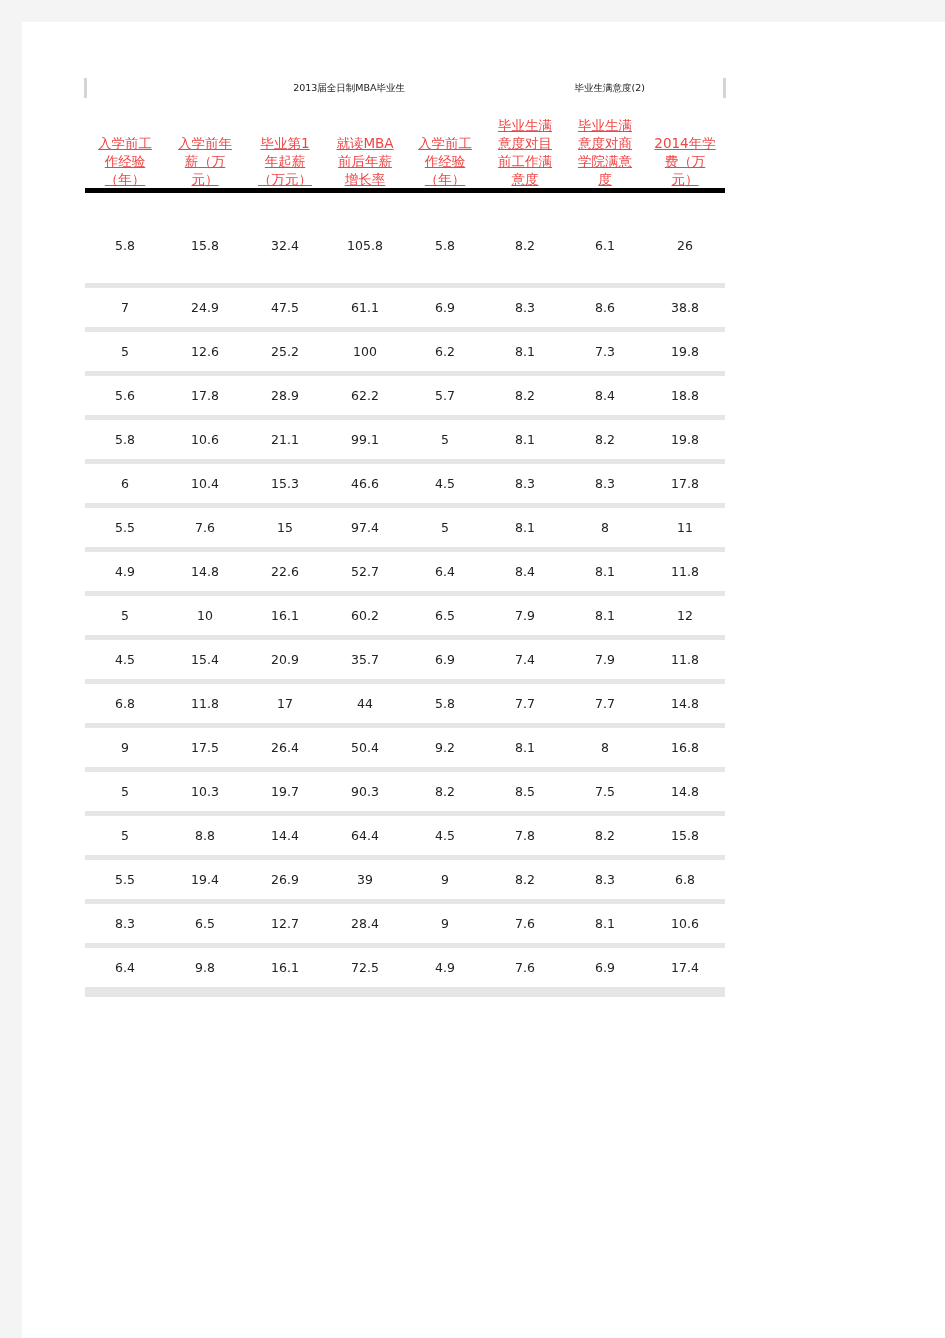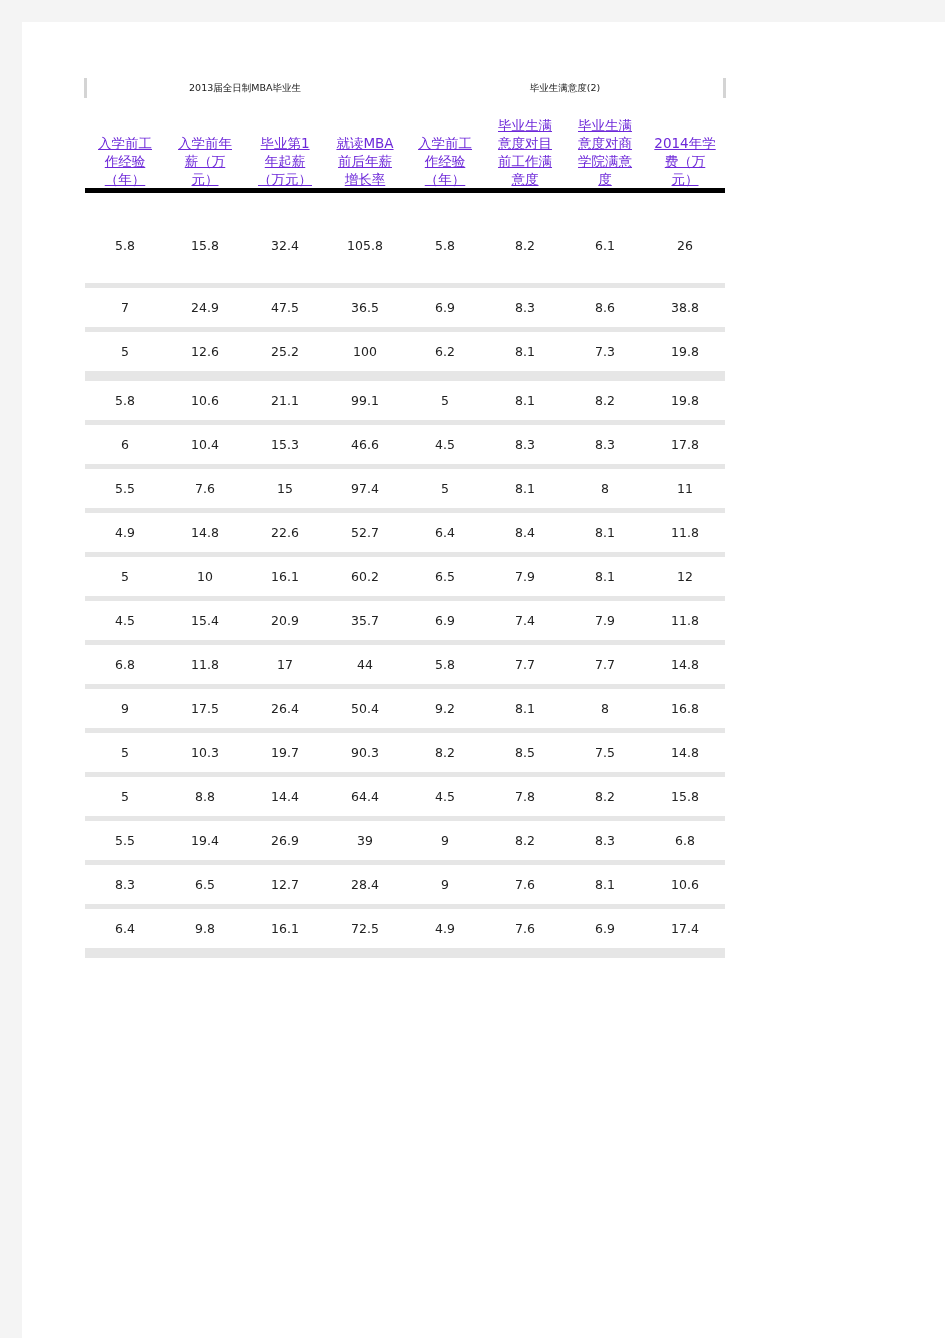--- a/index.html
+++ b/index.html
@@ -36,21 +36,21 @@
     table-layout: fixed;
     width: 640px;
   }
   table.data col.c { width: 80px; }
 
   
   tr.group-row td {
     height: 28px;
     vertical-align: middle;
     padding: 0;
-    text-align: center;
+    text-align: right;
     font-size: 9.5px;
     color: #1a1a1a;
     font-family: "DejaVu Sans", "Liberation Sans", sans-serif;
     letter-spacing: 0px;
     white-space: nowrap;
   }
   .grp-inner {
     position: relative;
     display: block;
     line-height: 28px;
@@ -69,21 +69,21 @@
   tr.head-row td {
     vertical-align: bottom;
     padding: 0 3px 0 3px;
     height: 86px;
     text-align: center;
   }
   .hdr {
     display: block;
     font-size: 13.5px;
     line-height: 18px;
-    color: #6d28d9;
+    color: #ef4444;
     font-family: "DejaVu Sans", "Liberation Sans", sans-serif;
     word-break: break-all;
     cursor: pointer;
   }
   .hdr span.ln {
     text-decoration: underline;
     text-underline-offset: 1px;
   }
 
   
@@ -227,21 +227,21 @@
               <td>
                 <span class="cell">7</span>
               </td>
               <td>
                 <span class="cell">24.9</span>
               </td>
               <td>
                 <span class="cell">47.5</span>
               </td>
               <td>
-                <span class="cell">36.5</span>
+                <span class="cell">61.1</span>
               </td>
               <td>
                 <span class="cell">6.9</span>
               </td>
               <td>
                 <span class="cell">8.3</span>
               </td>
               <td>
                 <span class="cell">8.6</span>
               </td>
@@ -276,20 +276,46 @@
               <td>
                 <span class="cell">7.3</span>
               </td>
               <td>
                 <span class="cell">19.8</span>
               </td>
             </tr>
             <tr class="sep-row">
               <td colspan="8">
                 <span class="thin-rule"></span>
+              </td>
+            </tr>
+            <tr class="data-row">
+              <td>
+                <span class="cell">5.6</span>
+              </td>
+              <td>
+                <span class="cell">17.8</span>
+              </td>
+              <td>
+                <span class="cell">28.9</span>
+              </td>
+              <td>
+                <span class="cell">62.2</span>
+              </td>
+              <td>
+                <span class="cell">5.7</span>
+              </td>
+              <td>
+                <span class="cell">8.2</span>
+              </td>
+              <td>
+                <span class="cell">8.4</span>
+              </td>
+              <td>
+                <span class="cell">18.8</span>
               </td>
             </tr>
             <tr class="sep-row">
               <td colspan="8">
                 <span class="thin-rule"></span>
               </td>
             </tr>
             <tr class="data-row">
               <td>
                 <span class="cell">5.8</span>

